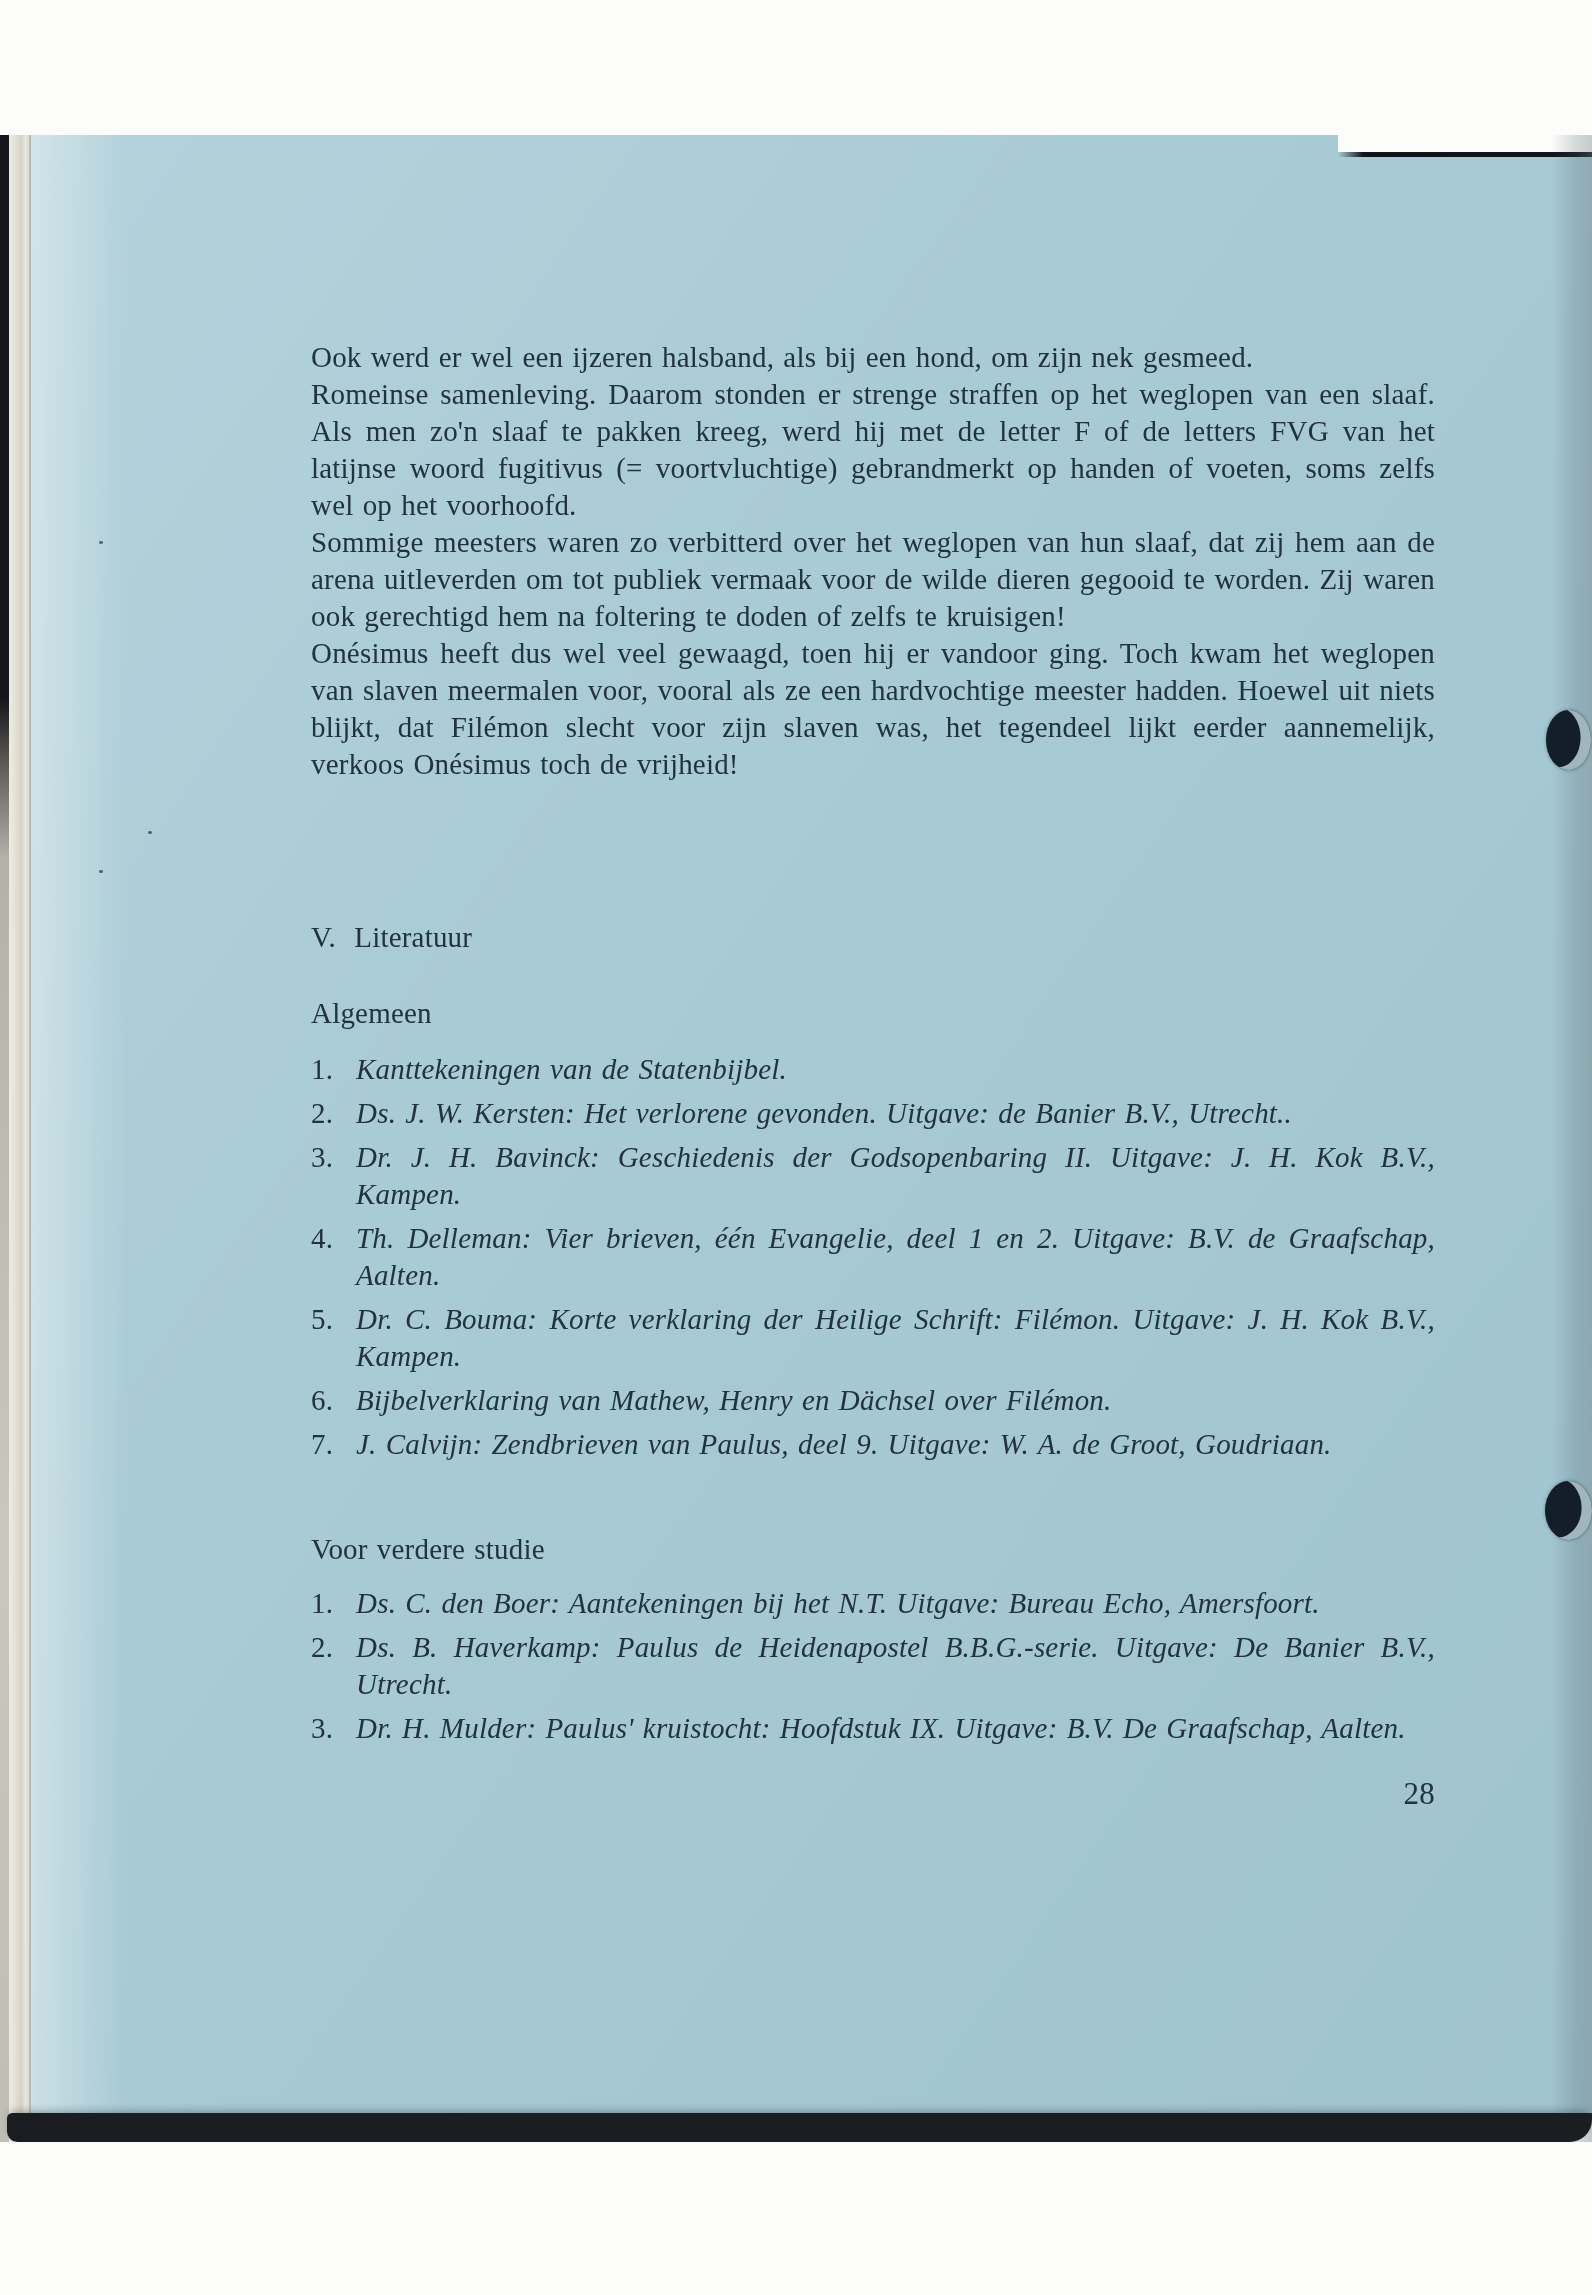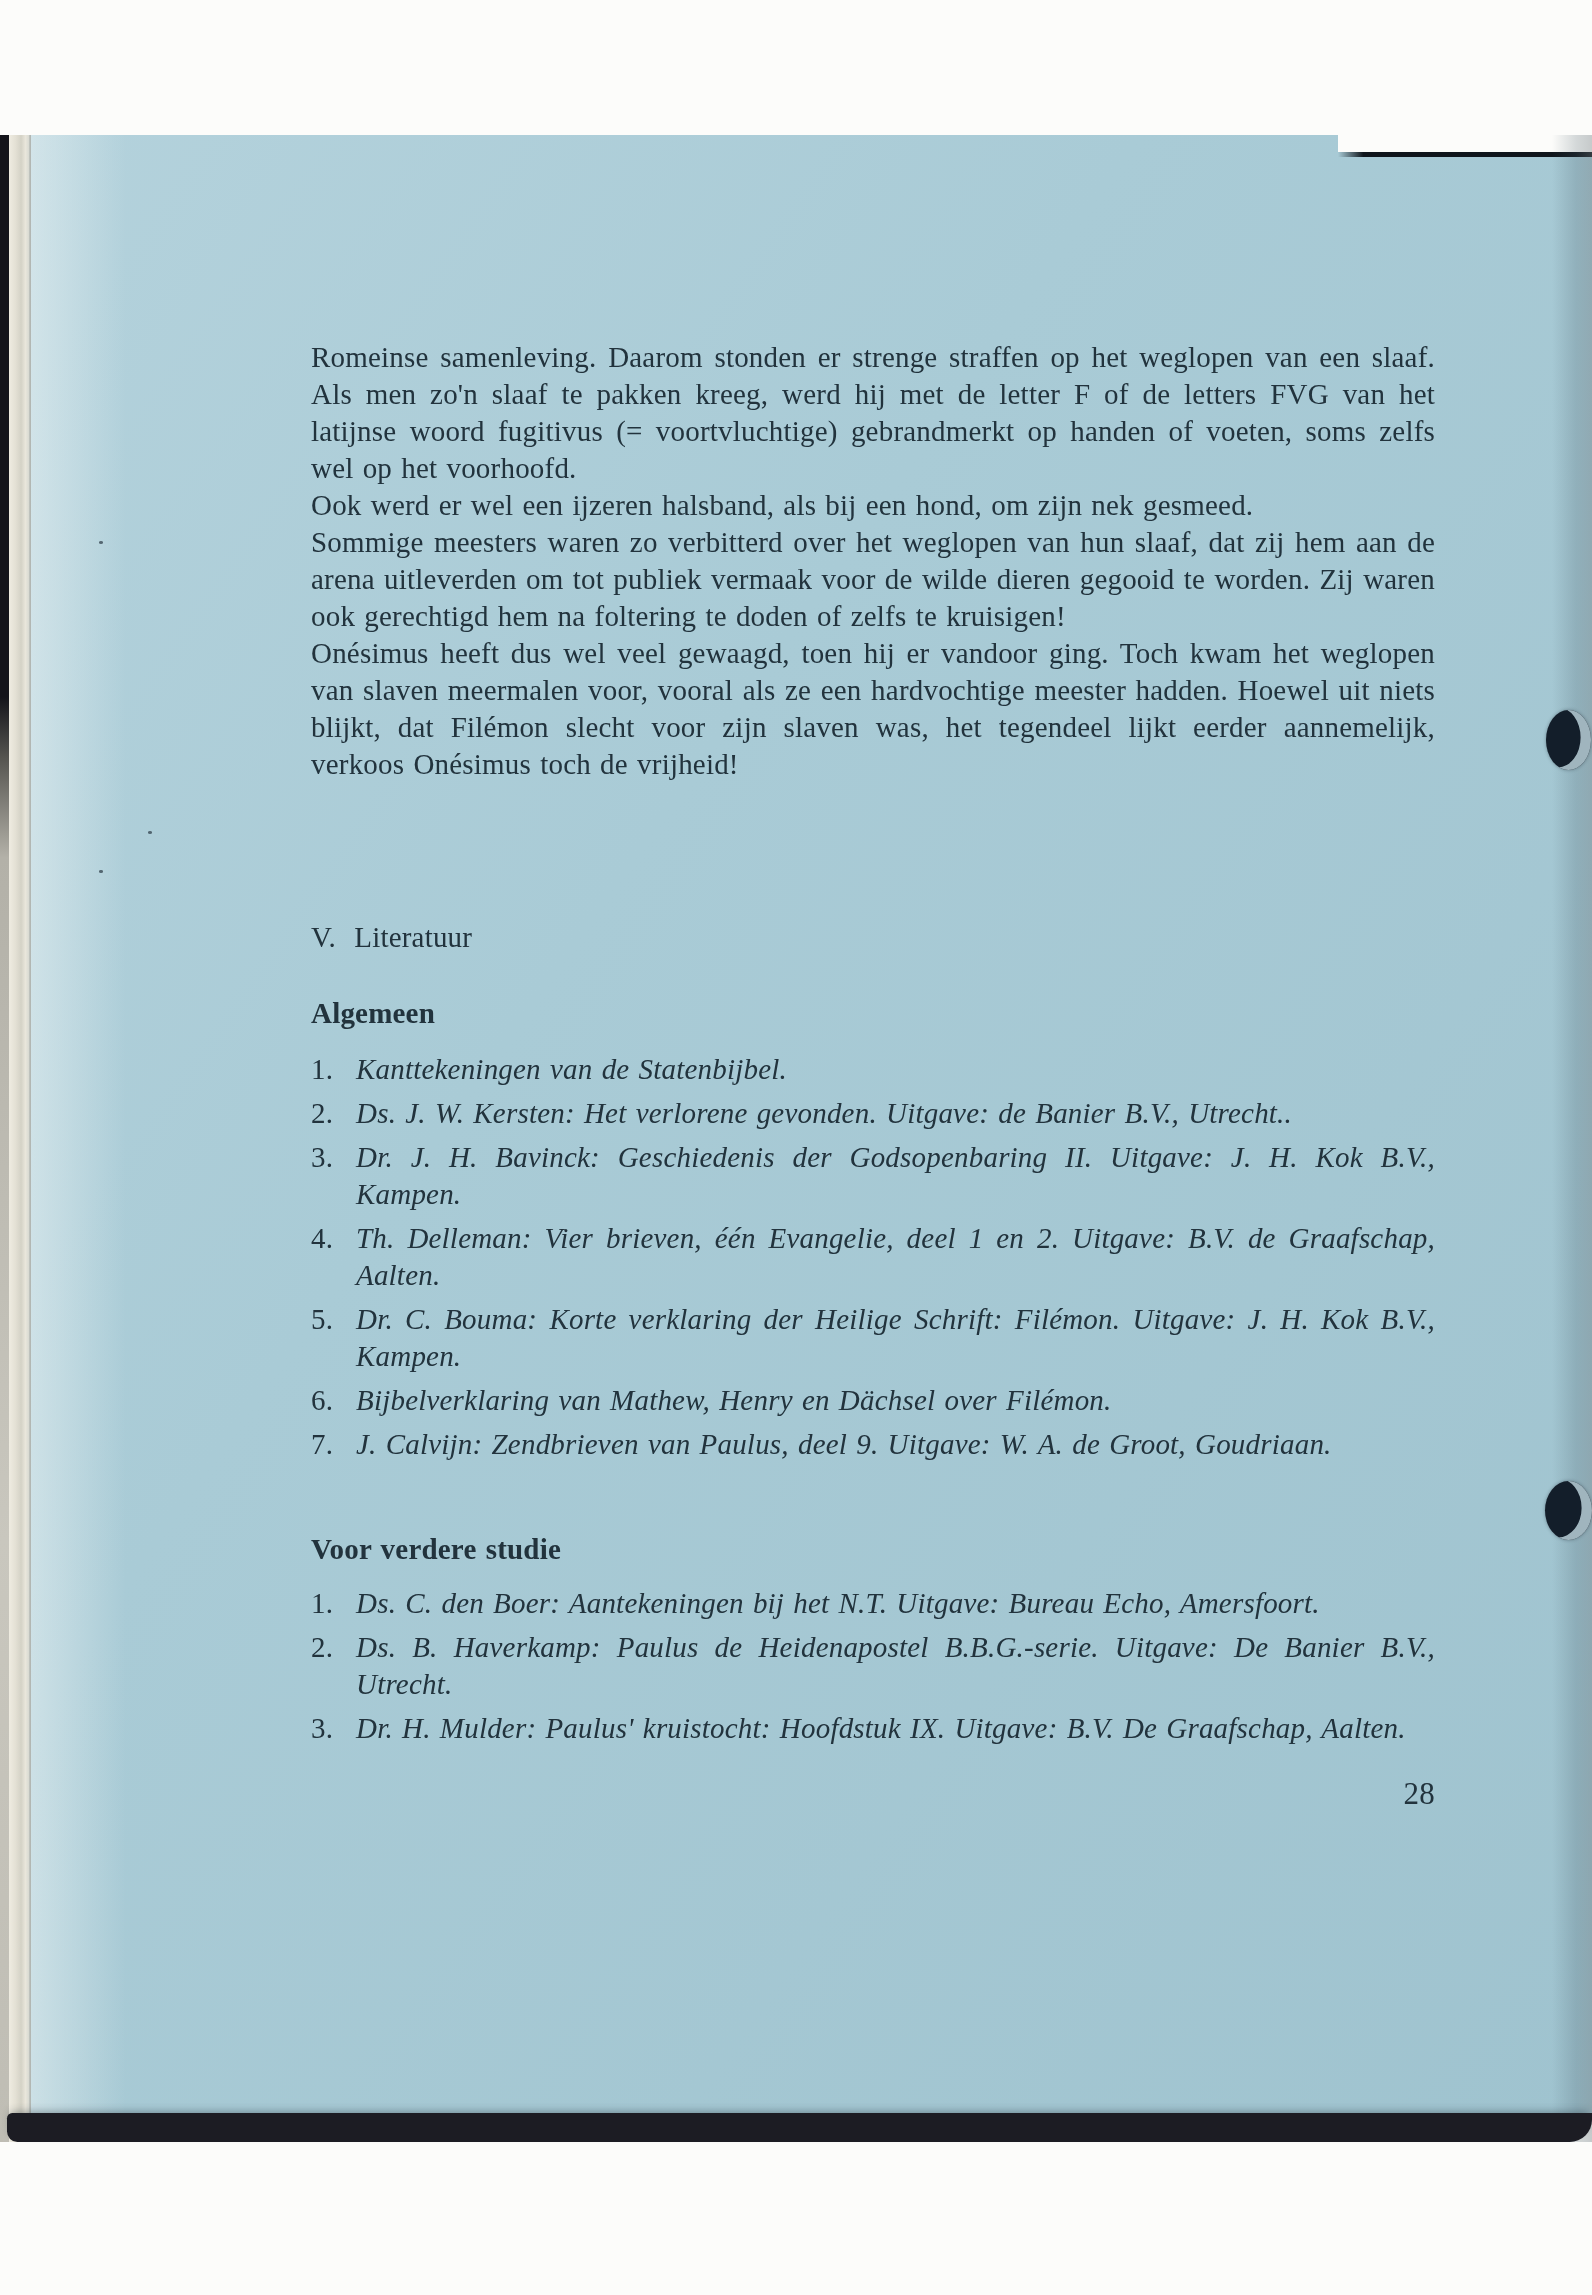--- a/index.html
+++ b/index.html
@@ -131,21 +131,21 @@
     font-size: 29px;
     line-height: 37px;
     font-weight: normal;
     white-space: pre-wrap;
   }
 
   .sec-heading {
     margin: 39px 0 0 0;
     font-size: 29px;
     line-height: 37px;
-    font-weight: bold;
+    font-weight: normal;
   }
   .sec-2 .sec-heading { margin-top: 68px; }
 
   .lit-list { margin-top: 19px; }
   .sec-2 .lit-list { margin-top: 17.3px; }
 
   .lit-item {
     display: flex;
     margin-bottom: 7px;
   }
@@ -175,23 +175,23 @@
   <div class="hole hole-2"></div>
 
   <div class="speck" style="left:99px; top:406px; width:4.3px; height:2.6px;"></div>
   <div class="speck" style="left:148px; top:696px; width:4.3px; height:2.6px;"></div>
   <div class="speck" style="left:99px; top:735px; width:3.5px; height:2.6px;"></div>
 
   <div class="content">
 
     <div class="body-text">
 
+        <p class="para">Ook werd er wel een ijzeren halsband, als bij een hond, om zijn nek gesmeed.</p>
+
         <p class="para">Romeinse samenleving. Daarom stonden er strenge straffen op het weglopen van een slaaf. Als men zo'n slaaf te pakken kreeg, werd hij met de letter F of de letters FVG van het latijnse woord fugitivus (= voortvluchtige) gebrandmerkt op handen of voeten, soms zelfs wel op het voorhoofd.</p>
-
-        <p class="para">Ook werd er wel een ijzeren halsband, als bij een hond, om zijn nek gesmeed.</p>
 
         <p class="para">Sommige meesters waren zo verbitterd over het weglopen van hun slaaf, dat zij hem aan de arena uitleverden om tot publiek vermaak voor de wilde dieren gegooid te worden. Zij waren ook gerechtigd hem na foltering te doden of zelfs te kruisigen!</p>
 
         <p class="para">Onésimus heeft dus wel veel gewaagd, toen hij er vandoor ging. Toch kwam het weglopen van slaven meermalen voor, vooral als ze een hardvochtige meester hadden. Hoewel uit niets blijkt, dat Filémon slecht voor zijn slaven was, het tegendeel lijkt eerder aannemelijk, verkoos Onésimus toch de vrijheid!</p>
       </div>
 
     <h2 class="lit-heading">V.  Literatuur</h2>
 
     <section class="sec-1">
       <h3 class="sec-heading">Algemeen</h3>

